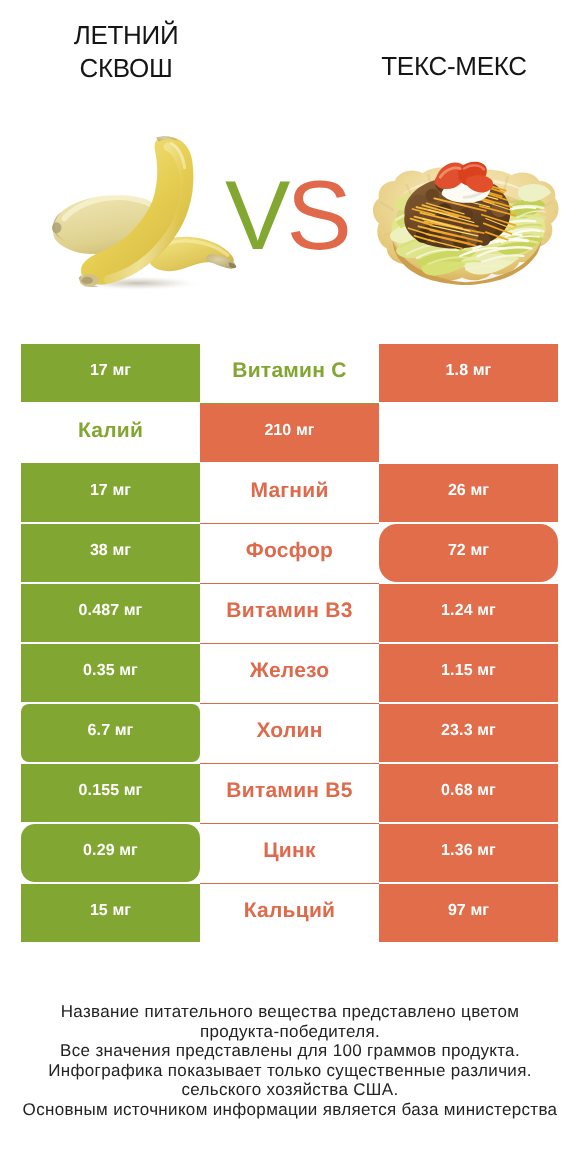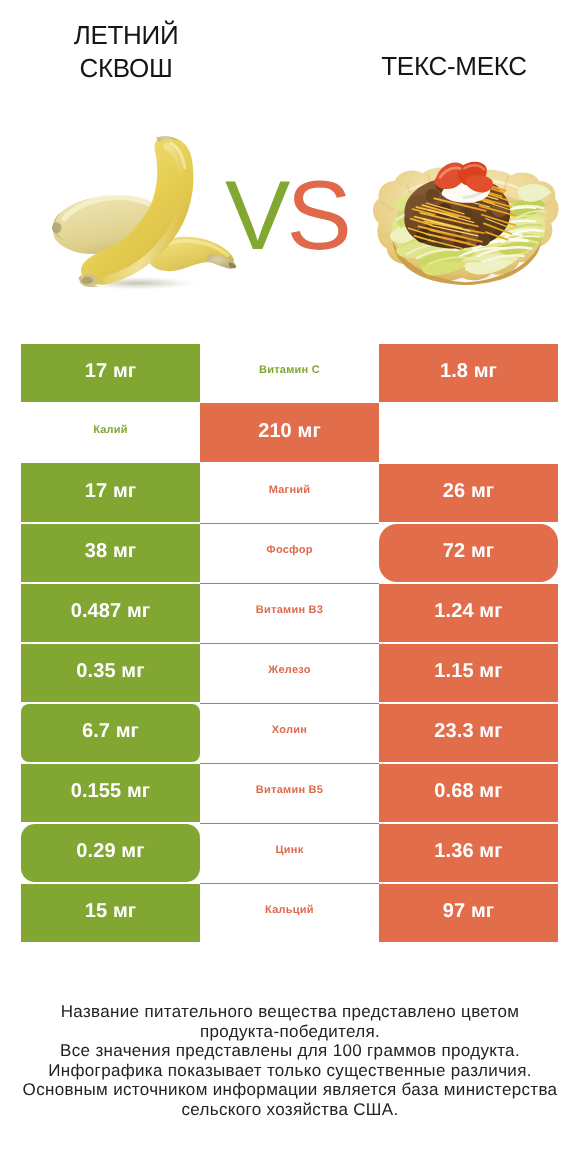--- a/index.html
+++ b/index.html
@@ -11,24 +11,24 @@
   .title-left{left:16px;top:19px;width:220px;}
   .title-right{left:344px;top:50px;width:220px;}
   .hero{position:absolute;left:0;top:110px;width:580px;height:215px;}
   .img-left{position:absolute;left:50px;top:26px;width:191px;height:159px;}
   .img-right{position:absolute;left:367px;top:46px;width:198px;height:130px;}
   .vs{position:absolute;left:225px;top:56px;font-size:98px;font-weight:400;letter-spacing:-4px;line-height:1;}
   .vs .v{color:#82a832;}
   .vs .s{color:#e0694c;}
   .table{position:absolute;left:21px;top:344px;width:537px;}
   .row{display:flex;height:58px;margin-bottom:2px;}
-  .cell{display:flex;align-items:center;justify-content:center;font-size:20px;font-weight:700;letter-spacing:0.1px;line-height:1;box-sizing:border-box;position:relative;}
+  .cell{display:flex;align-items:center;justify-content:center;font-size:16px;font-weight:700;letter-spacing:0.1px;line-height:1;box-sizing:border-box;position:relative;}
   .cell > span{position:relative;top:-2px;}
   .left{width:179px;}
-  .mid{width:179px;background:#fff;font-size:11px;letter-spacing:0.25px;height:59px;box-sizing:content-box;}
+  .mid{width:179px;background:#fff;font-size:21px;letter-spacing:0.25px;height:59px;box-sizing:content-box;}
   .mid > span{top:-3px;}
   .right{width:179px;}
   .foot{position:absolute;left:0;top:1002px;width:580px;text-align:center;font-size:17px;line-height:19.6px;letter-spacing:0.33px;color:#232323;}
 </style>
 </head>
 <body>
 
 <div class="page">
 
   <div class="titles">
@@ -361,17 +361,17 @@
           <span>97 мг</span>
         </div>
       </div>
     </div>
 
   <div class="foot">
     <div>Название питательного вещества представлено цветом</div>
     <div>продукта-победителя.</div>
     <div>Все значения представлены для 100 граммов продукта.</div>
     <div>Инфографика показывает только существенные различия.</div>
+    <div>сельского хозяйства США.</div>
     <div>Основным источником информации является база министерства</div>
-    <div>сельского хозяйства США.</div>
   </div>
 
 </div>
 
 </body></html>

